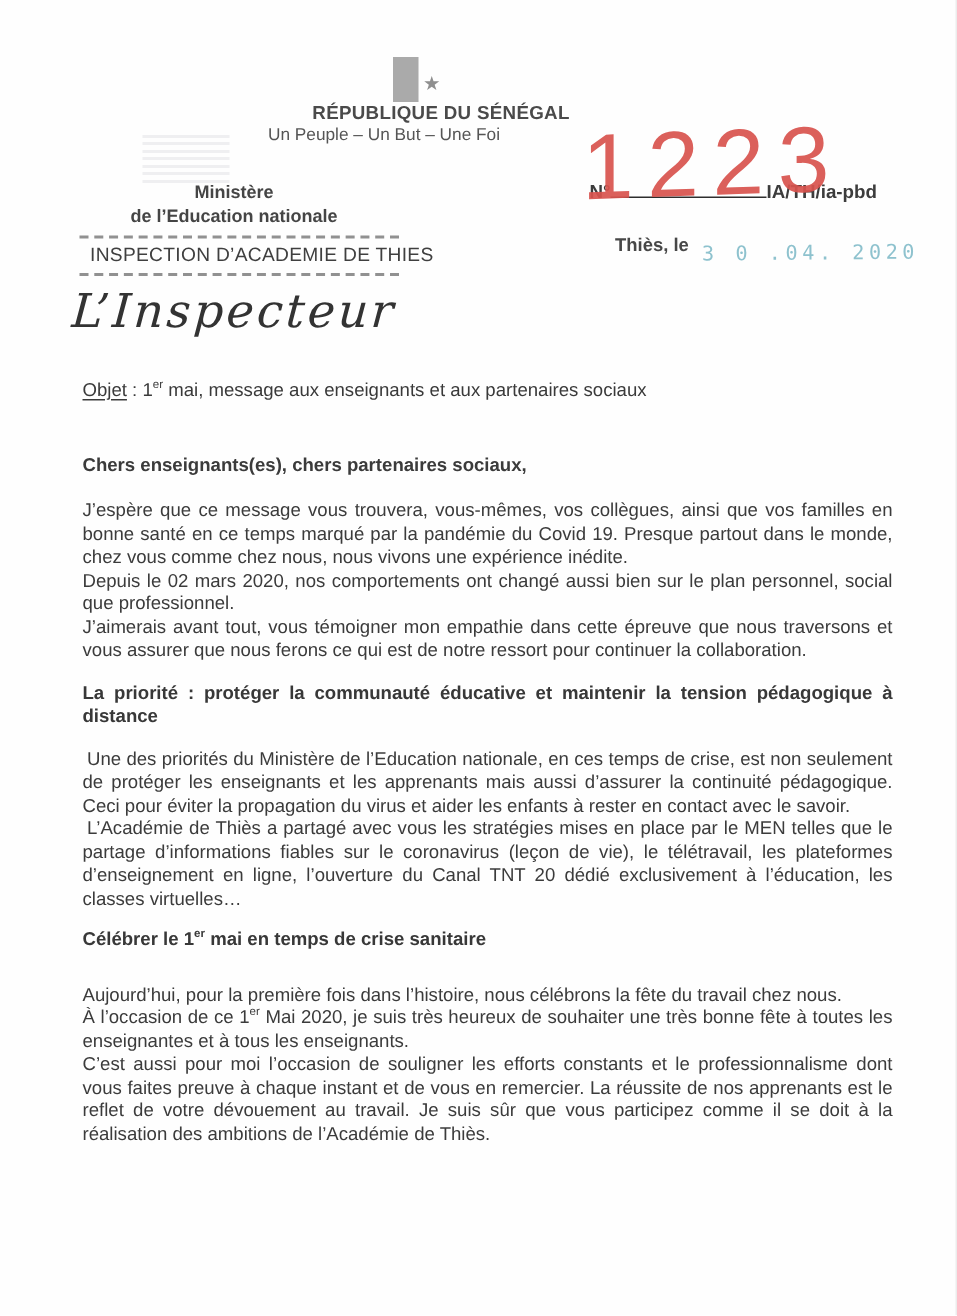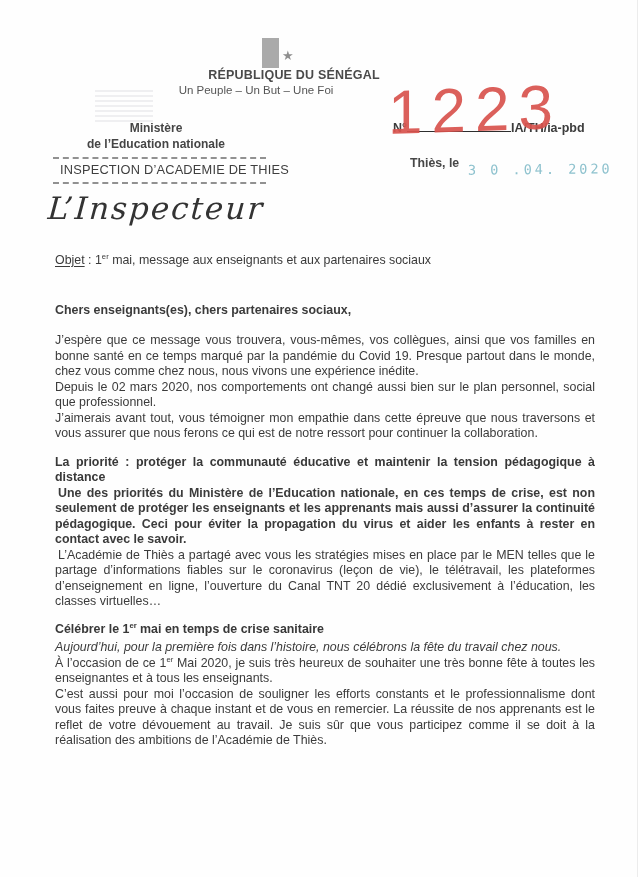--- a/index.html
+++ b/index.html
@@ -103,24 +103,24 @@
     font-size: 12.4px; line-height: 15.5px; color: #3b3b3b;
   }
   .letter-body p { text-align: justify; }
   .subject { font-weight: normal; color: #3a3a3a; text-align: left; }
   .subject-label { text-decoration: underline; text-underline-offset: 2px; }
   sup { font-size: .62em; vertical-align: super; line-height: 0; }
   .salutation { font-weight: bold; margin-top: 34px; text-align: left !important; }
   .para-first { margin-top: 15px; }
   .heading { font-weight: bold; color: #383838; }
   .heading1 { margin-top: 13px; }
-  .para4 { text-indent: 3px; font-weight: bold; }
+  .para4 { margin-top: 13px; text-indent: 3px; }
   .para5 { text-indent: 3px; }
   .heading2 { margin-top: 12px; }
-  .para6 { margin-top: 3px; font-style: italic; }
+  .para6 { margin-top: 21px; }
 </style>
 </head>
 <body>
 
 <div class="page">
 
   <div class="emblem">
     <span class="emblem-rect"></span><span class="emblem-star">★</span>
   </div>
   <div class="republic">RÉPUBLIQUE DU SÉNÉGAL</div>

